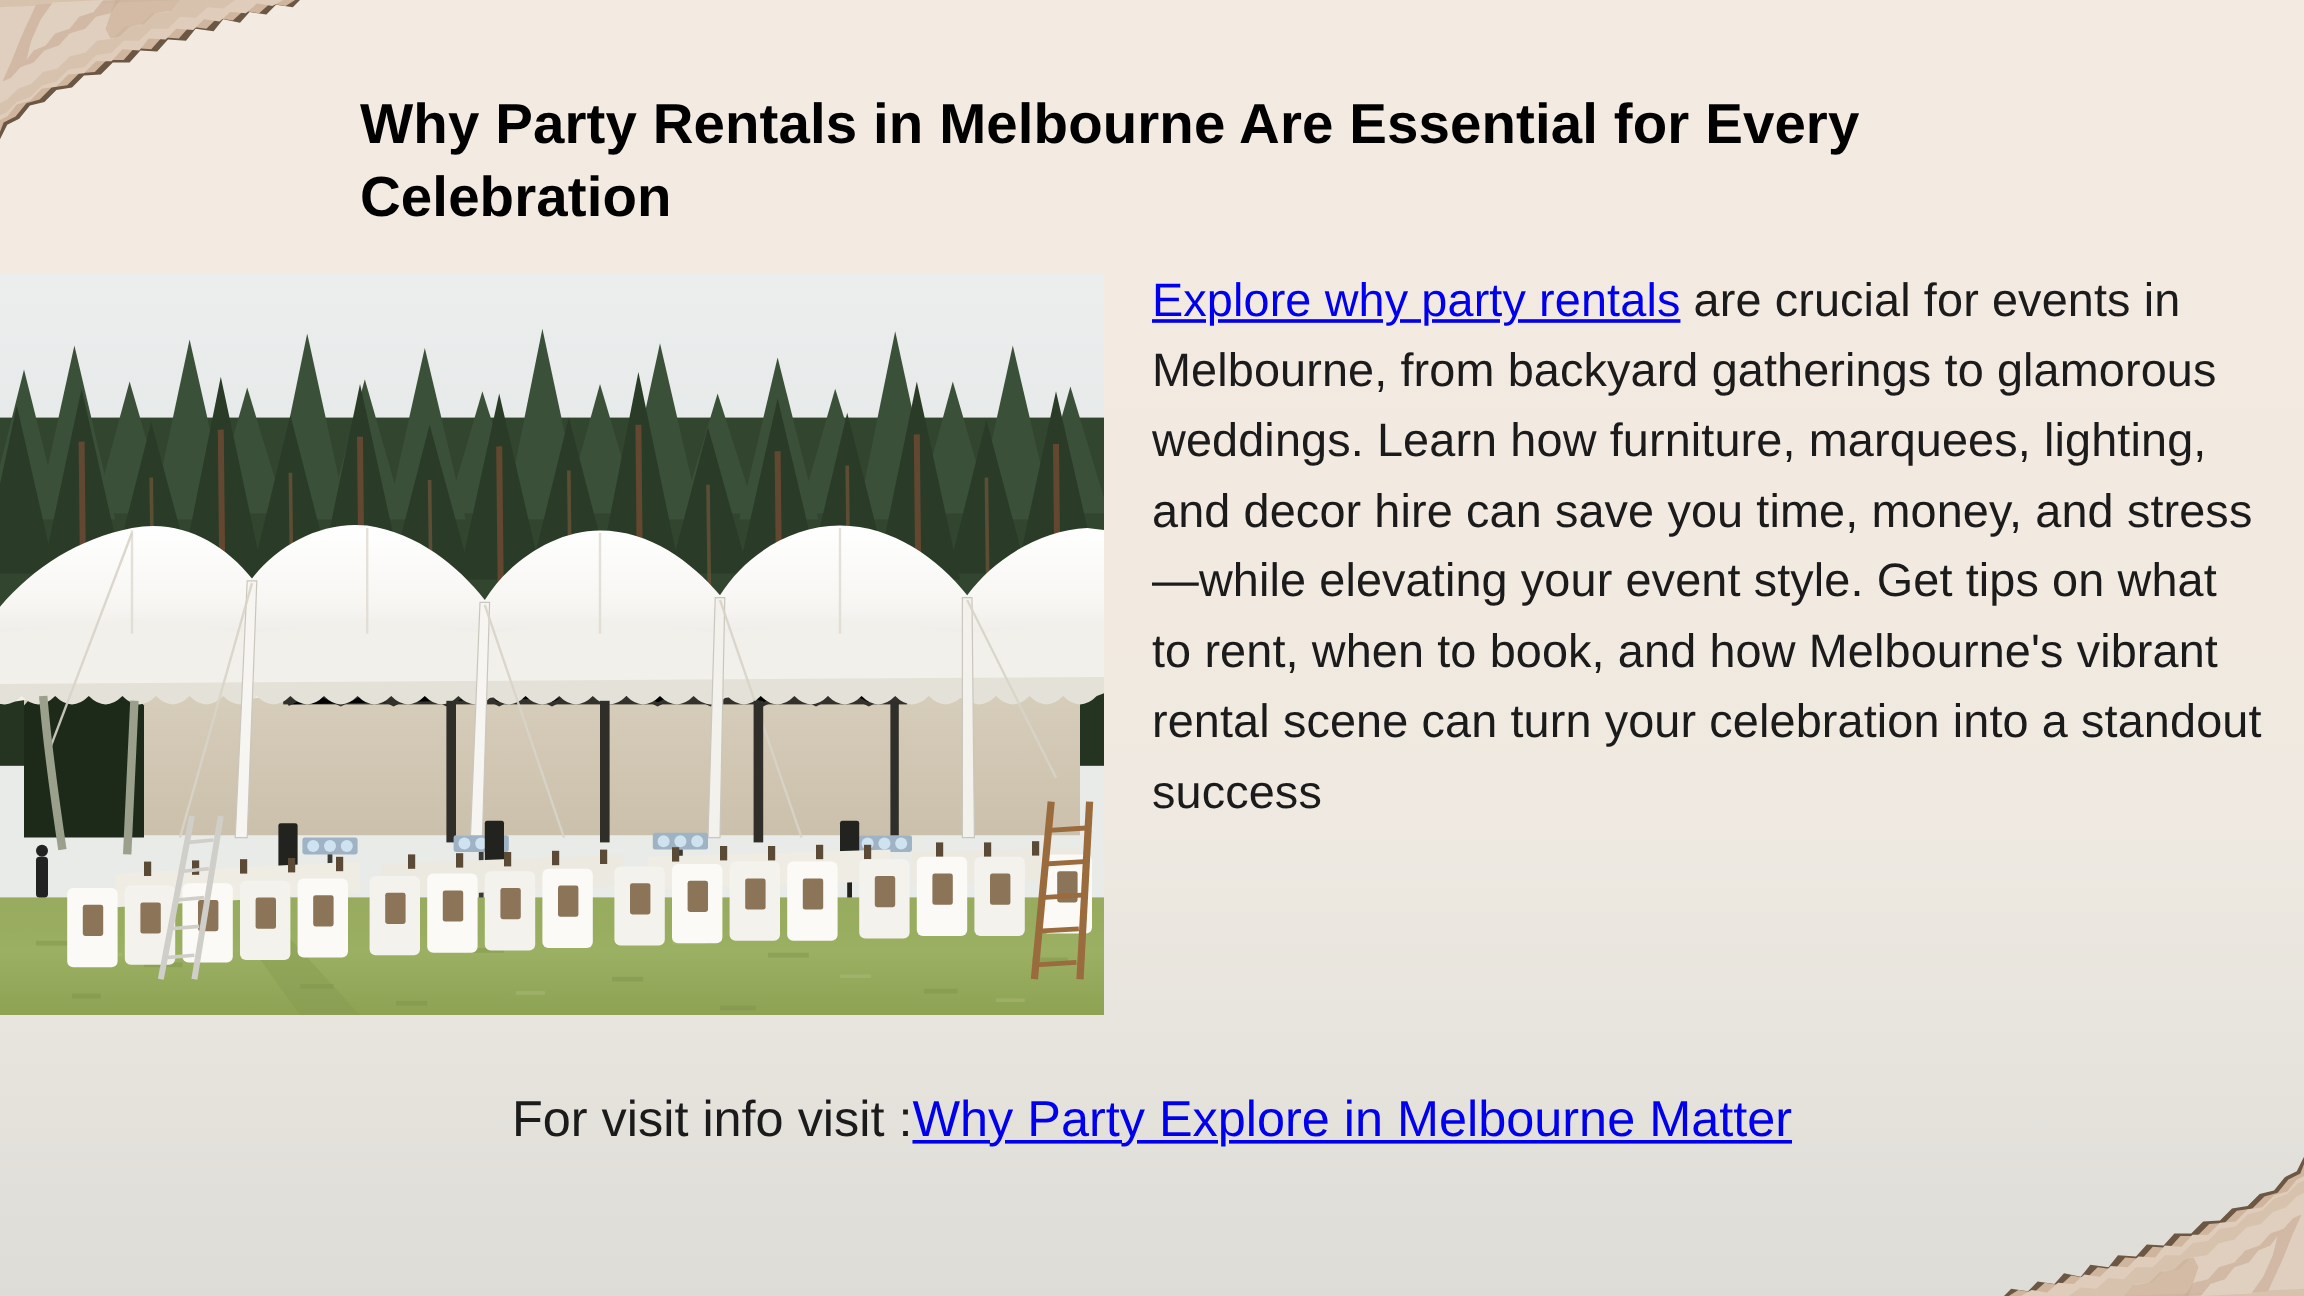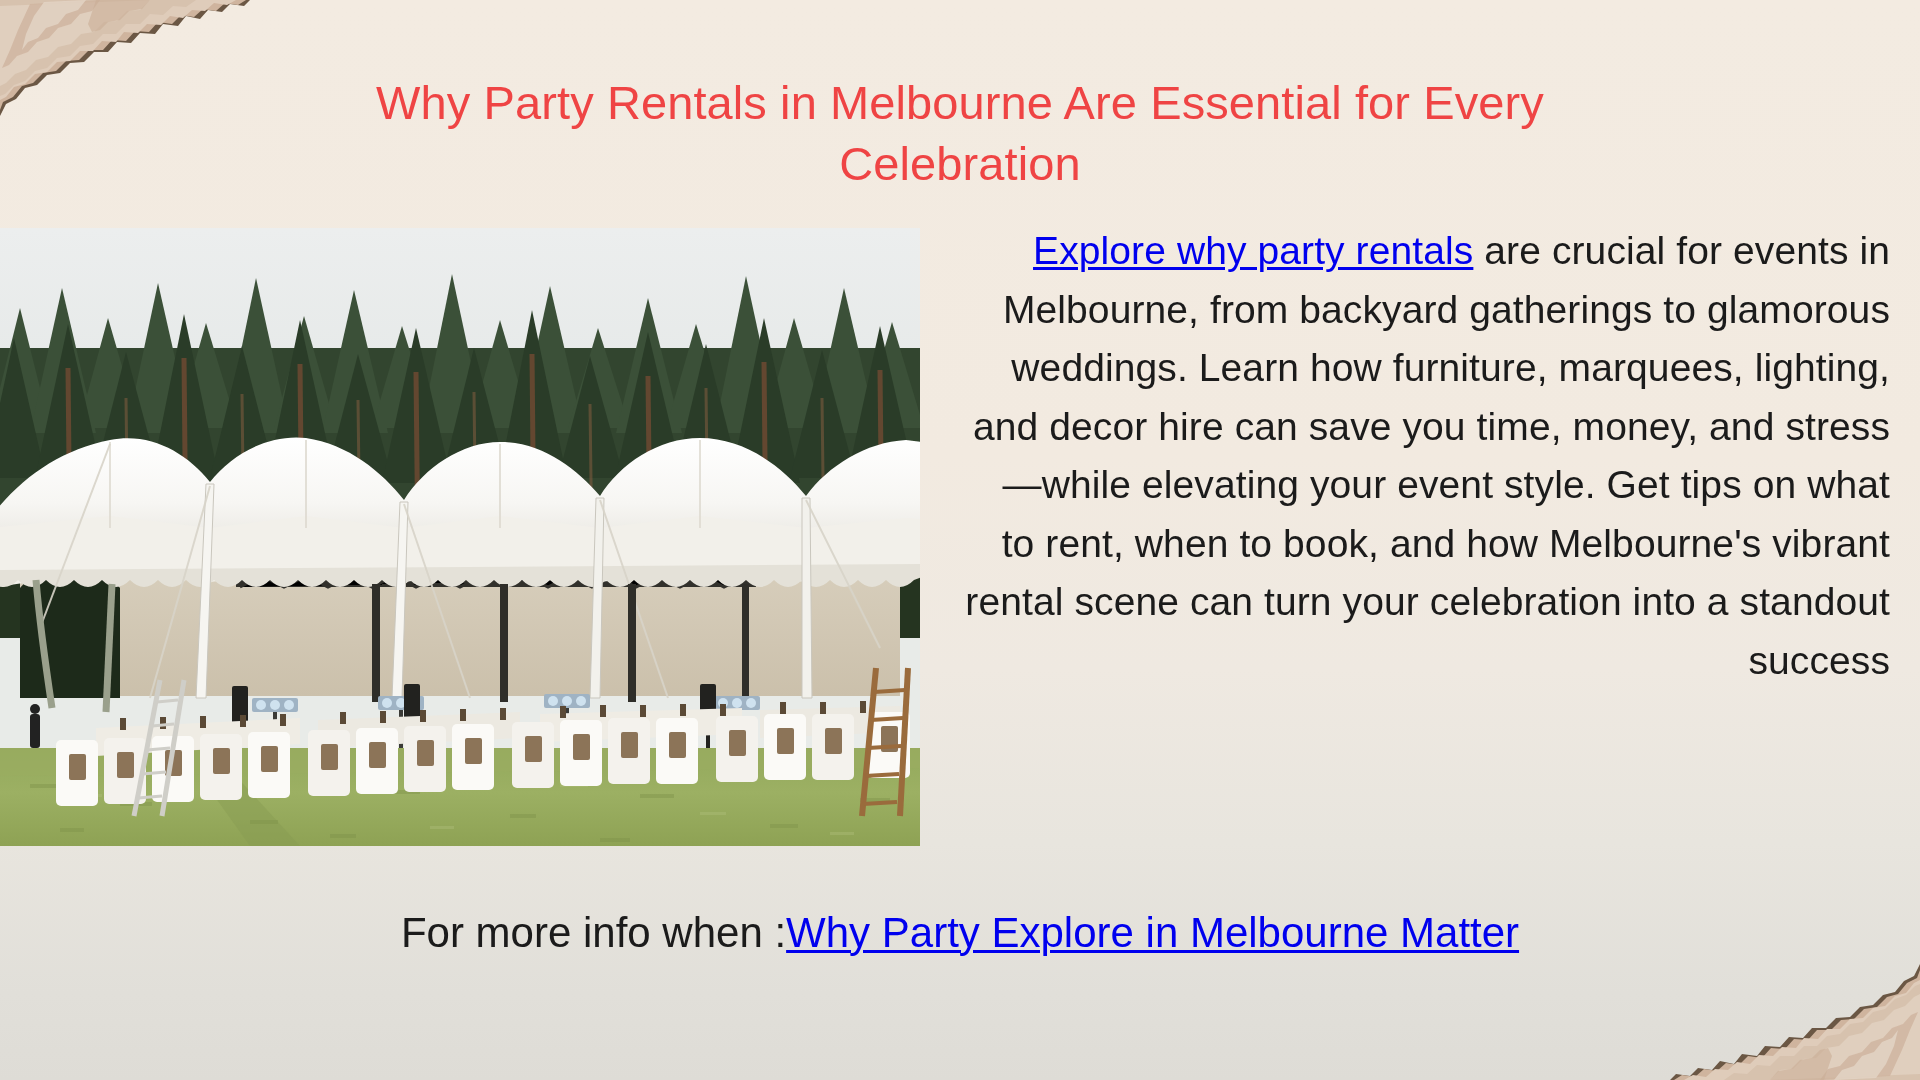--- a/index.html
+++ b/index.html
@@ -32,25 +32,24 @@
   #corner-tl { top:0; left:0; }
   #corner-br { bottom:0; right:0; }
 
   
   .title {
     position:absolute;
     top:72px;
     left:50%;
     transform:translateX(-50%);
     width:1320px;
-    text-align:center;
     font-size:47px;
     line-height:1.30;
-    font-weight:400;
-    color:#ef4444;
+    font-weight:700;
+    color:#000000;
     letter-spacing:0.1px;
   }
 
   
   .content {
     position:absolute;
     top:228px;
     left:0;
     width:1920px;
     height:618px;
@@ -67,21 +66,21 @@
     background:#e8ebe8;
   }
   .photo svg { display:block; width:920px; height:618px; }
 
   
   .blurb {
     position:absolute;
     left:960px;
     top:-6px;
     width:930px;
-    text-align:right;
+    text-align:left;
     font-size:39px;
     line-height:1.50;
     color:#1b1b1b;
     letter-spacing:0.1px;
   }
   .blurb .lead {
     text-decoration:underline;
     text-underline-offset:3px;
     text-decoration-thickness:2.5px;
   }
@@ -504,21 +503,21 @@
         </g>
 
         <rect x="0" y="0" width="920" height="618" fill="none"></rect>
       </g>
     </svg>
   </div>
 
   <p class="blurb"><a class="lead" href="#">Explore why party rentals</a><span> are crucial for events in Melbourne, from backyard gatherings to glamorous weddings. Learn how furniture, marquees, lighting, and decor hire can save you time, money, and stress—while elevating your event style. Get tips on what to rent, when to book, and how Melbourne's vibrant rental scene can turn your celebration into a standout success</span></p>
 </div>
 
-<p class="footer"><span>For more info when :</span><a class="flink" href="#">Why Party Explore in Melbourne Matter</a></p>
+<p class="footer"><span>For visit info visit :</span><a class="flink" href="#">Why Party Explore in Melbourne Matter</a></p>
 
 <div class="corner" id="corner-br">
   <svg width="250" height="135" viewBox="0 0 250 135">
     <g transform="translate(250,135) rotate(180)">
       <path d="M0,0 L250,0 L244,6 L230,4 L222,12 L208,10 L200,19 L186,16 L178,26
                L163,24 L155,34 L140,33 L131,43 L117,42 L108,52 L94,52 L84,62
                L70,63 L60,73 L47,75 L37,85 L25,88 L16,99 L6,104 L0,116 Z" fill="#6b5744"></path>
       <path d="M0,0 L246,0 L238,5 L225,3 L216,11 L203,9 L194,17 L181,15 L172,24
                L158,22 L149,32 L135,31 L126,41 L112,40 L103,50 L89,50 L79,60
                L66,61 L56,71 L43,73 L33,83 L22,86 L13,97 L3,102 L0,110 Z" fill="#cfb49e"></path>

